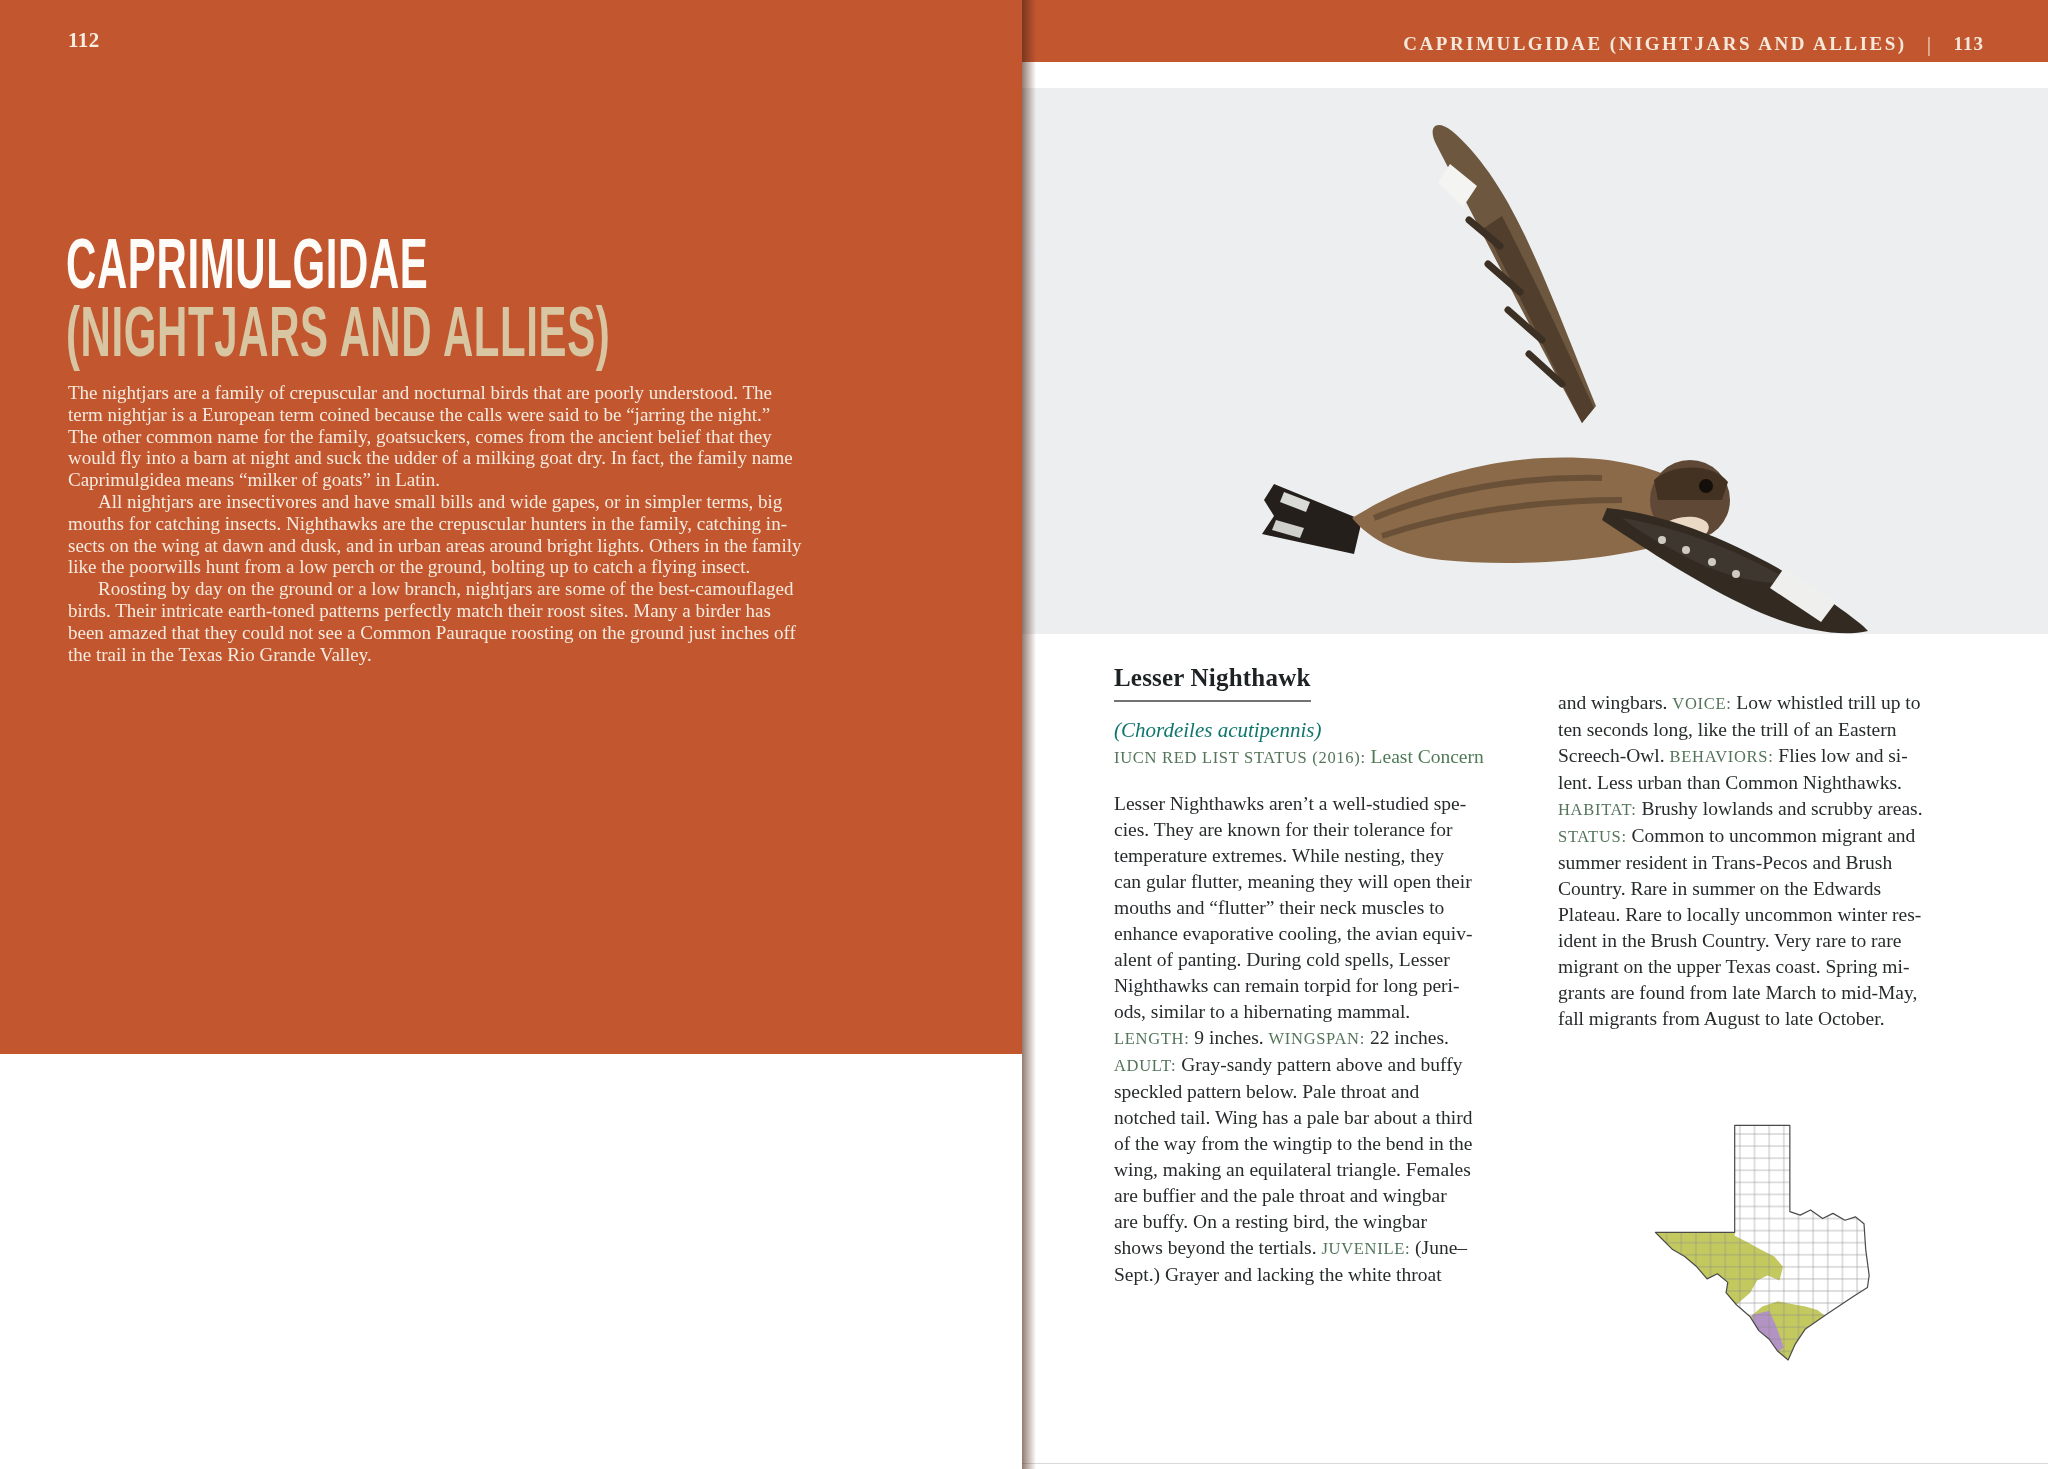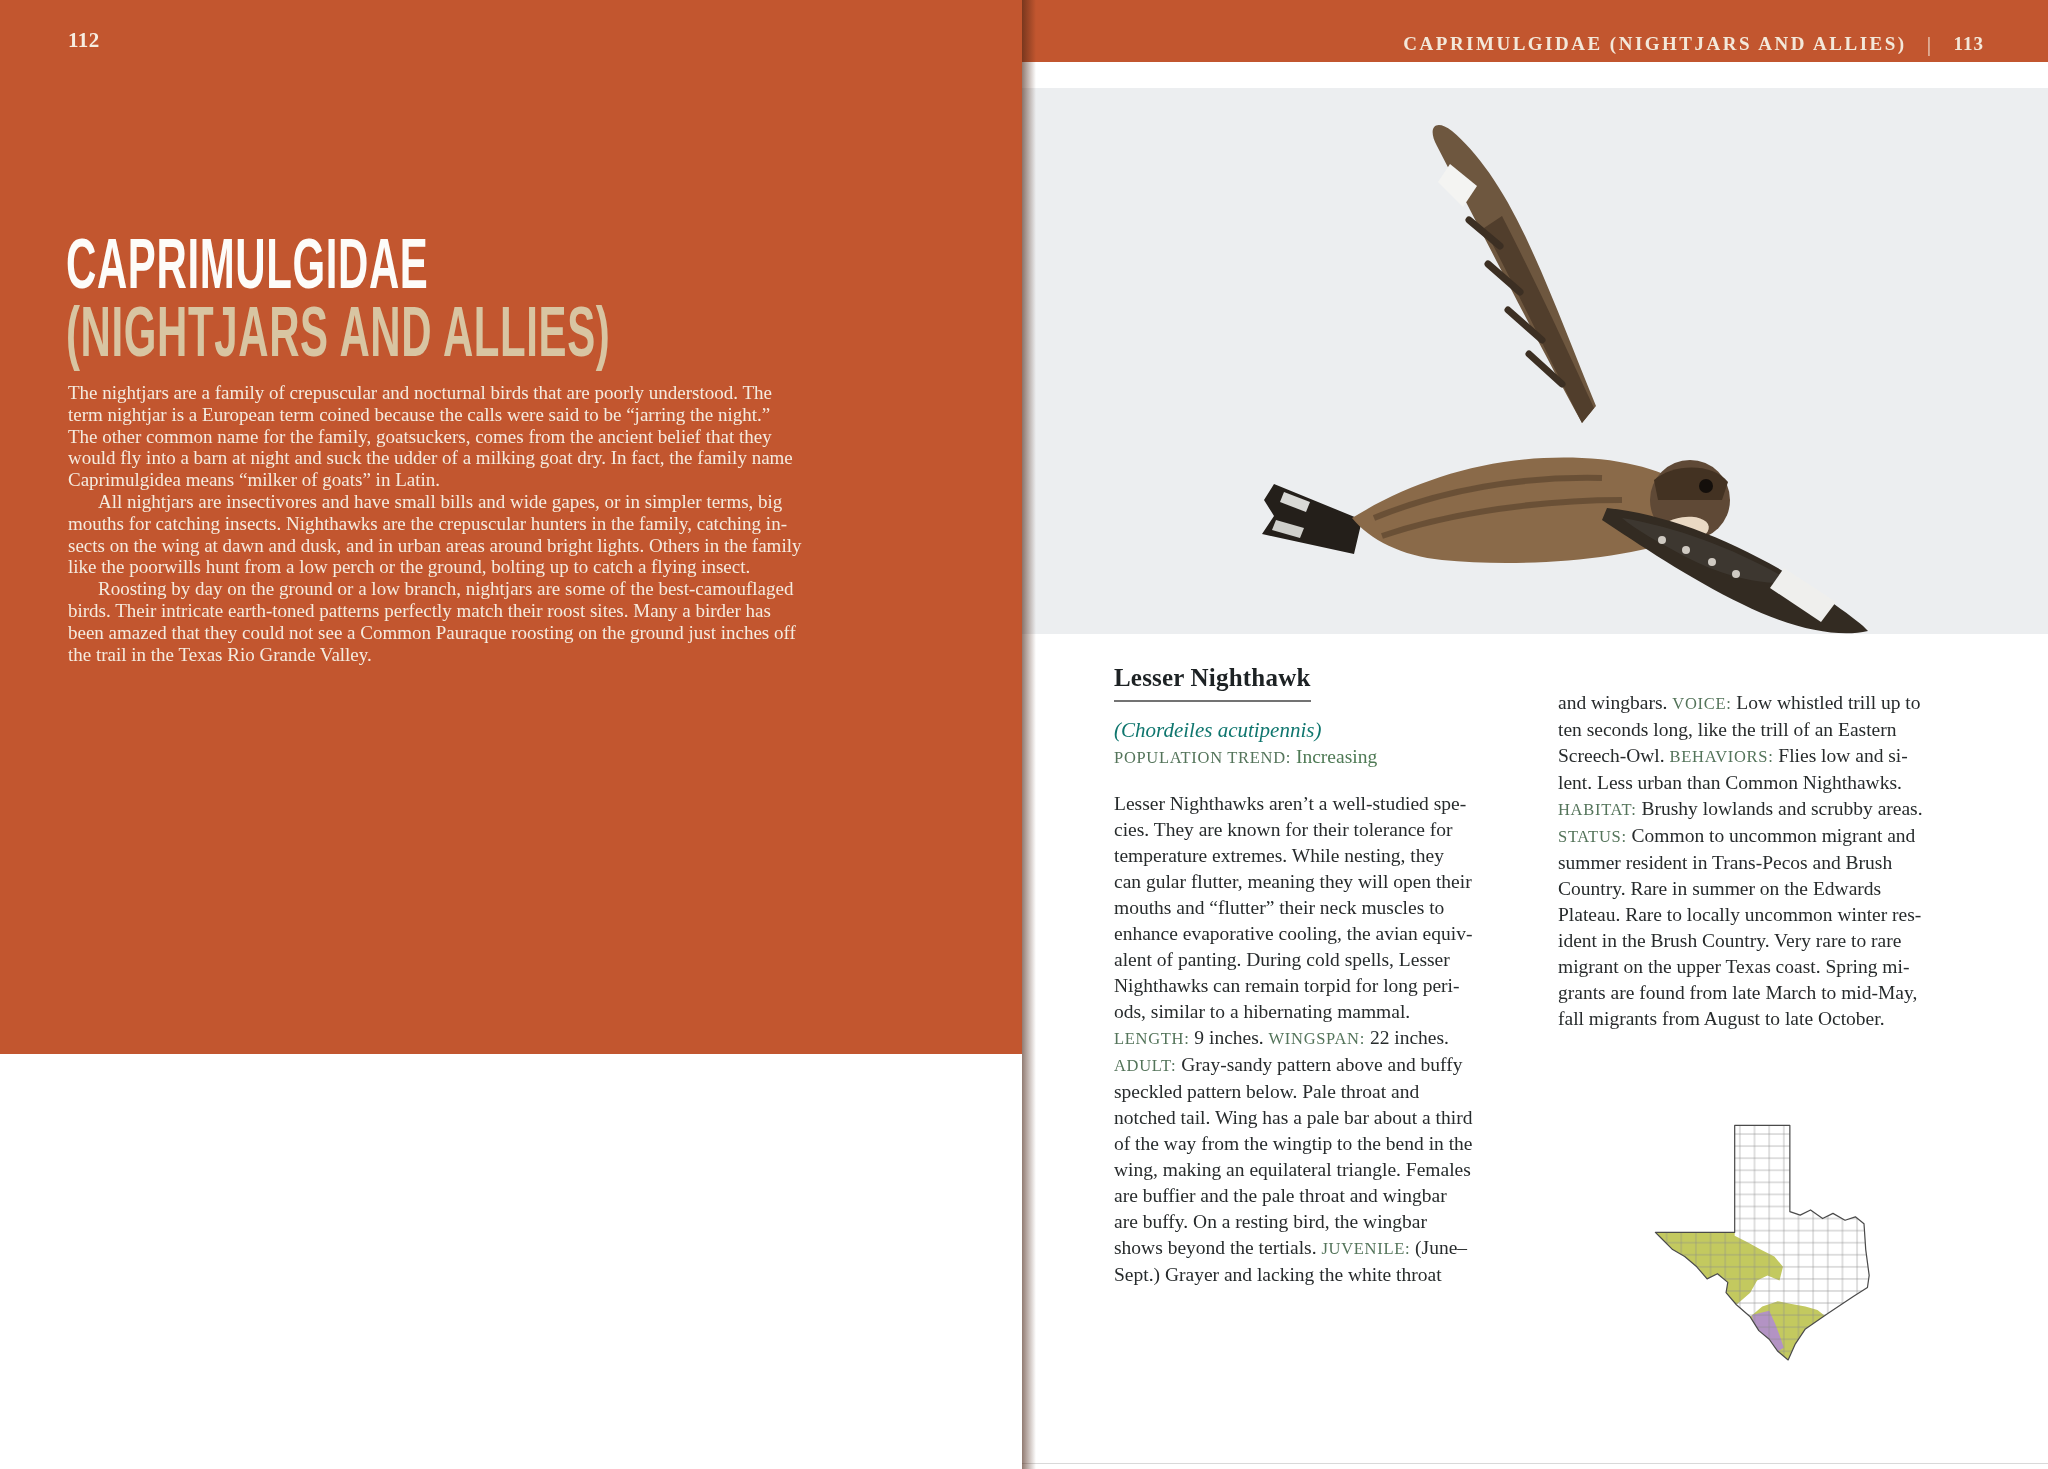--- a/index.html
+++ b/index.html
@@ -109,21 +109,21 @@
         <circle cx="640" cy="452" r="4" fill="#cfcac2"></circle>
           <circle cx="664" cy="462" r="4" fill="#cfcac2"></circle>
         <circle cx="690" cy="474" r="4" fill="#cfcac2"></circle>
           <circle cx="714" cy="486" r="4" fill="#cfcac2"></circle>
       </svg>
     </div>
 
     <div class="col col1">
       <h2 class="species-name">Lesser Nighthawk</h2>
       <p class="sci-name">(Chordeiles acutipennis)</p>
-      <p class="fact-line"><span class="fact-label">POPULATION TREND:</span><span> Increasing</span></p>
+      <p class="fact-line"><span class="fact-label">IUCN RED LIST STATUS (2016):</span><span> Least Concern</span></p>
       <p class="species-body"><span class="seg-text">Lesser Nighthawks aren’t a well-studied spe-
 cies. They are known for their tolerance for
 temperature extremes. While nesting, they
 can gular flutter, meaning they will open their
 mouths and “flutter” their neck muscles to
 enhance evaporative cooling, the avian equiv-
 alent of panting. During cold spells, Lesser
 Nighthawks can remain torpid for long peri-
 ods, similar to a hibernating mammal.
 </span><span class="seg-label">LENGTH:</span><span class="seg-text"> 9 inches. </span><span class="seg-label">WINGSPAN:</span><span class="seg-text"> 22 inches.

